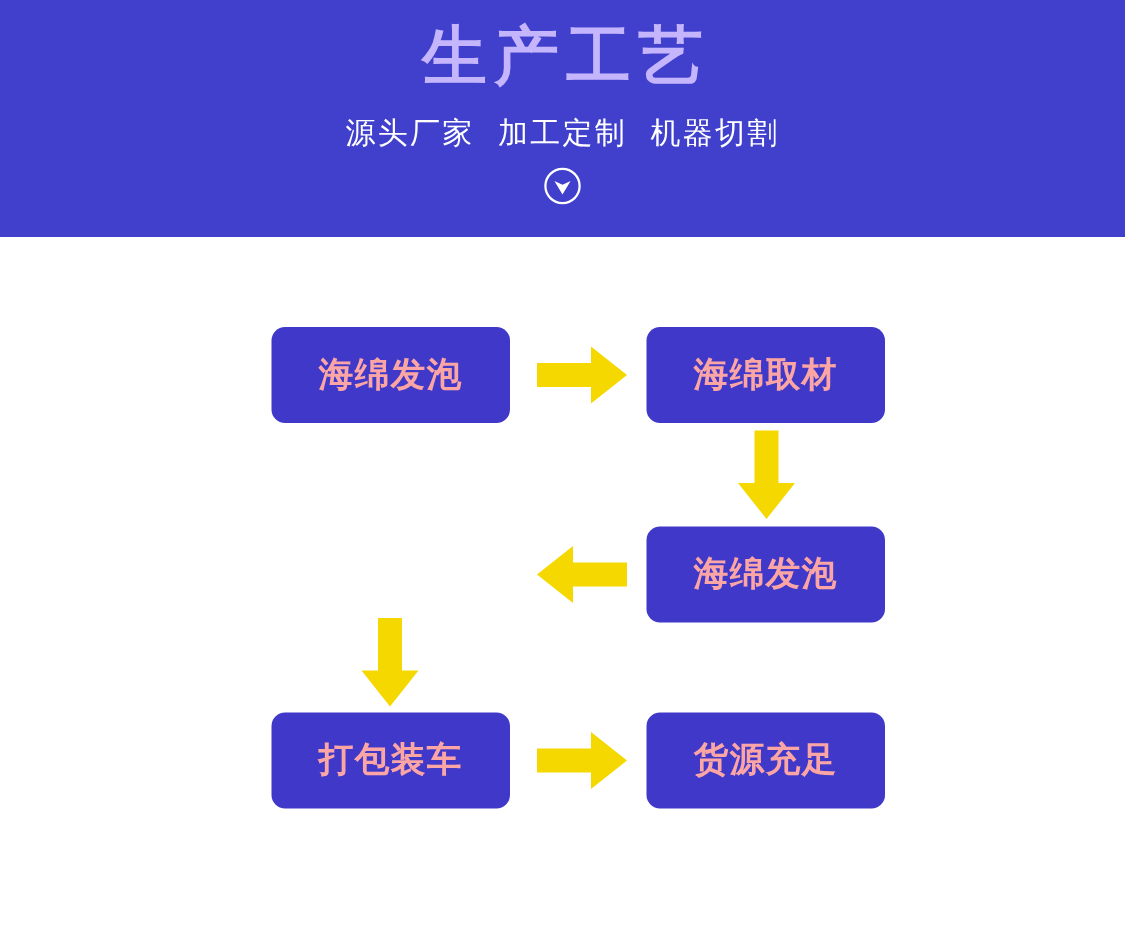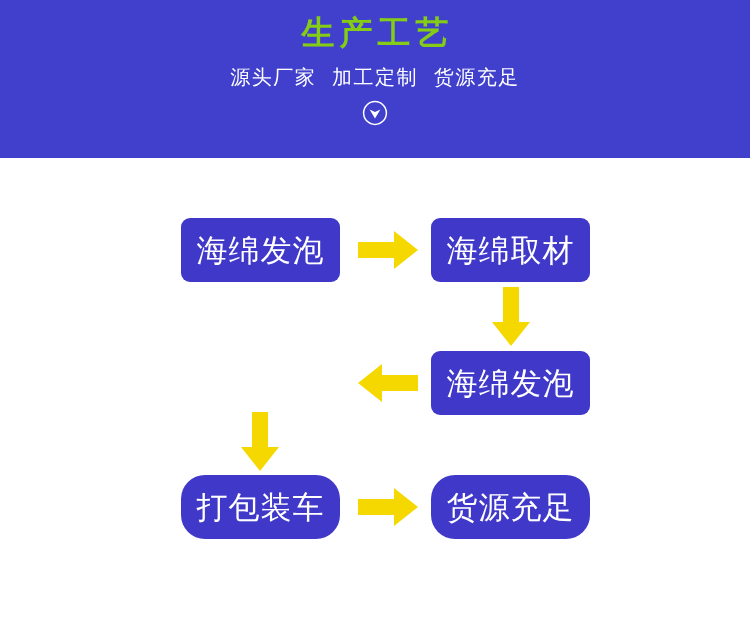--- a/index.html
+++ b/index.html
@@ -28,22 +28,22 @@
     width: 750px;
     height: 158px;
     background: #4040cc;
     display: flex;
     flex-direction: column;
     align-items: center;
     box-sizing: border-box;
     padding-top: 14px;
   }
   .banner-title {
-    color: #84cc16;
-    font-size: 33px;
+    color: #c4b5fd;
+    font-size: 43px;
     font-weight: bold;
     letter-spacing: 5px;
     line-height: 1.15;
     text-indent: 5px;
   }
   .banner-subtitle {
     color: #ffffff;
     font-size: 20px;
     font-weight: normal;
     letter-spacing: 1.5px;
@@ -71,35 +71,35 @@
     width: 159px;
     height: 64px;
     background: #4038c8;
     border-radius: 9px;
     display: flex;
     align-items: center;
     justify-content: center;
     box-sizing: border-box;
   }
   .node-label {
-    color: #ffffff;
-    font-size: 31px;
-    font-weight: normal;
+    color: #fca5a5;
+    font-size: 23px;
+    font-weight: bold;
     letter-spacing: 1px;
     line-height: 1;
     white-space: nowrap;
   }
 
   
   .col-left  { left: 181px; }
   .col-right { left: 431px; }
   
   .row-1 { top: 60px; }
   .row-2 { top: 193px; }
-  .row-3 { top: 317px; border-radius: 24px; }
+  .row-3 { top: 317px; }
 
   
   .arrow {
     position: absolute;
     display: block;
   }
   .arrow-h {
     width: 64px;
     height: 44px;
   }
@@ -118,21 +118,21 @@
   
   .arrow-d-left { left: 238px; top: 253px; }
 </style>
 </head>
 <body>
 
 <div class="page">
 
   <div class="banner">
     <div class="banner-title">生产工艺</div>
-    <div class="banner-subtitle">源头厂家  加工定制  货源充足</div>
+    <div class="banner-subtitle">源头厂家  加工定制  机器切割</div>
     <span class="banner-chevron">
       <svg width="26" height="26" viewBox="0 0 26 26">
         <circle cx="13" cy="13" r="11.4" fill="none" stroke="#ffffff" stroke-width="1.5"></circle>
         <path d="M7.6 9.6 L13 18.6 L18.4 9.6 L13 12.1 Z" fill="#ffffff"></path>
       </svg>
     </span>
   </div>
 
   <div class="flow">
 

